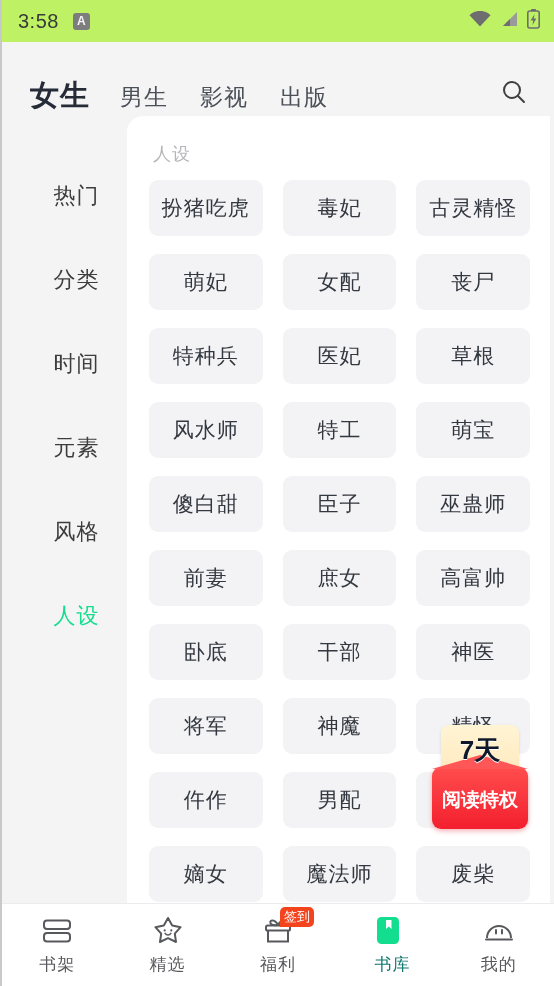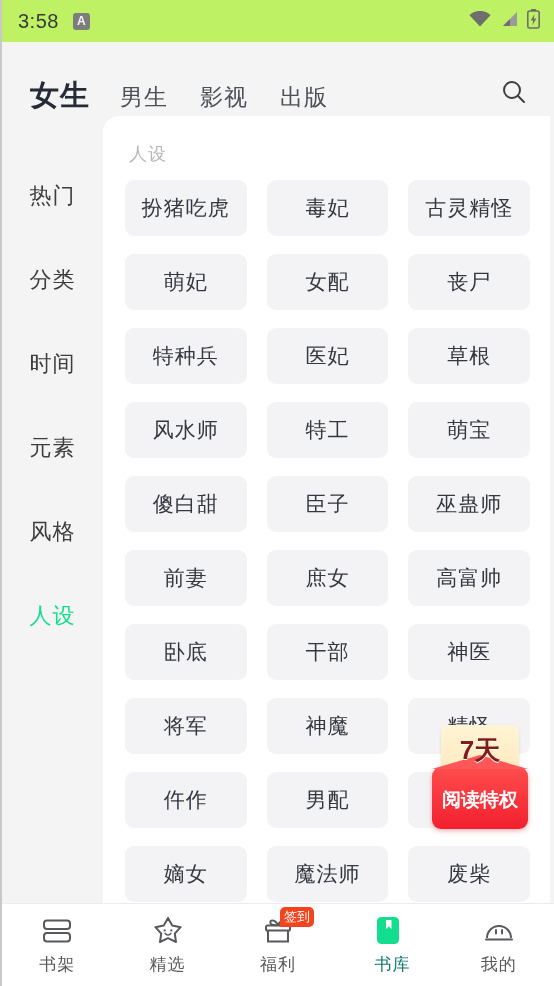--- a/index.html
+++ b/index.html
@@ -107,20 +107,21 @@
     min-height: 0;
     background: #f4f4f4;
     padding-bottom: 0;
   }
   .sidebar {
     width: 101px;
     flex: 0 0 101px;
     background: #f4f4f4;
     padding-top: 38px;
     box-sizing: border-box;
+    margin-left: 24px;
   }
   .side-item {
     height: 84px;
     display: flex;
     align-items: center;
     justify-content: center;
     font-size: 22px;
     color: #3d3d3d;
     letter-spacing: 1px;
   }
@@ -182,21 +183,21 @@
     background: linear-gradient(180deg,#fff4d4 0%, #ffe8bb 100%);
     border-radius: 8px;
     box-shadow: 0 1px 3px rgba(0,0,0,0.12);
   }
   .promo-days {
     position: absolute;
     left: 0; right: 0; top: 8px;
     text-align: center;
     font-size: 26px;
     font-weight: bold;
-    color: #7f1d1d;
+    color: #0f172a;
     letter-spacing: 0px;
     text-shadow: 0 1px 0 #ffffff;
     z-index: 3;
   }
   .promo-env {
     position: absolute;
     left: 0;
     bottom: 0;
     width: 96px;
     height: 62px;

